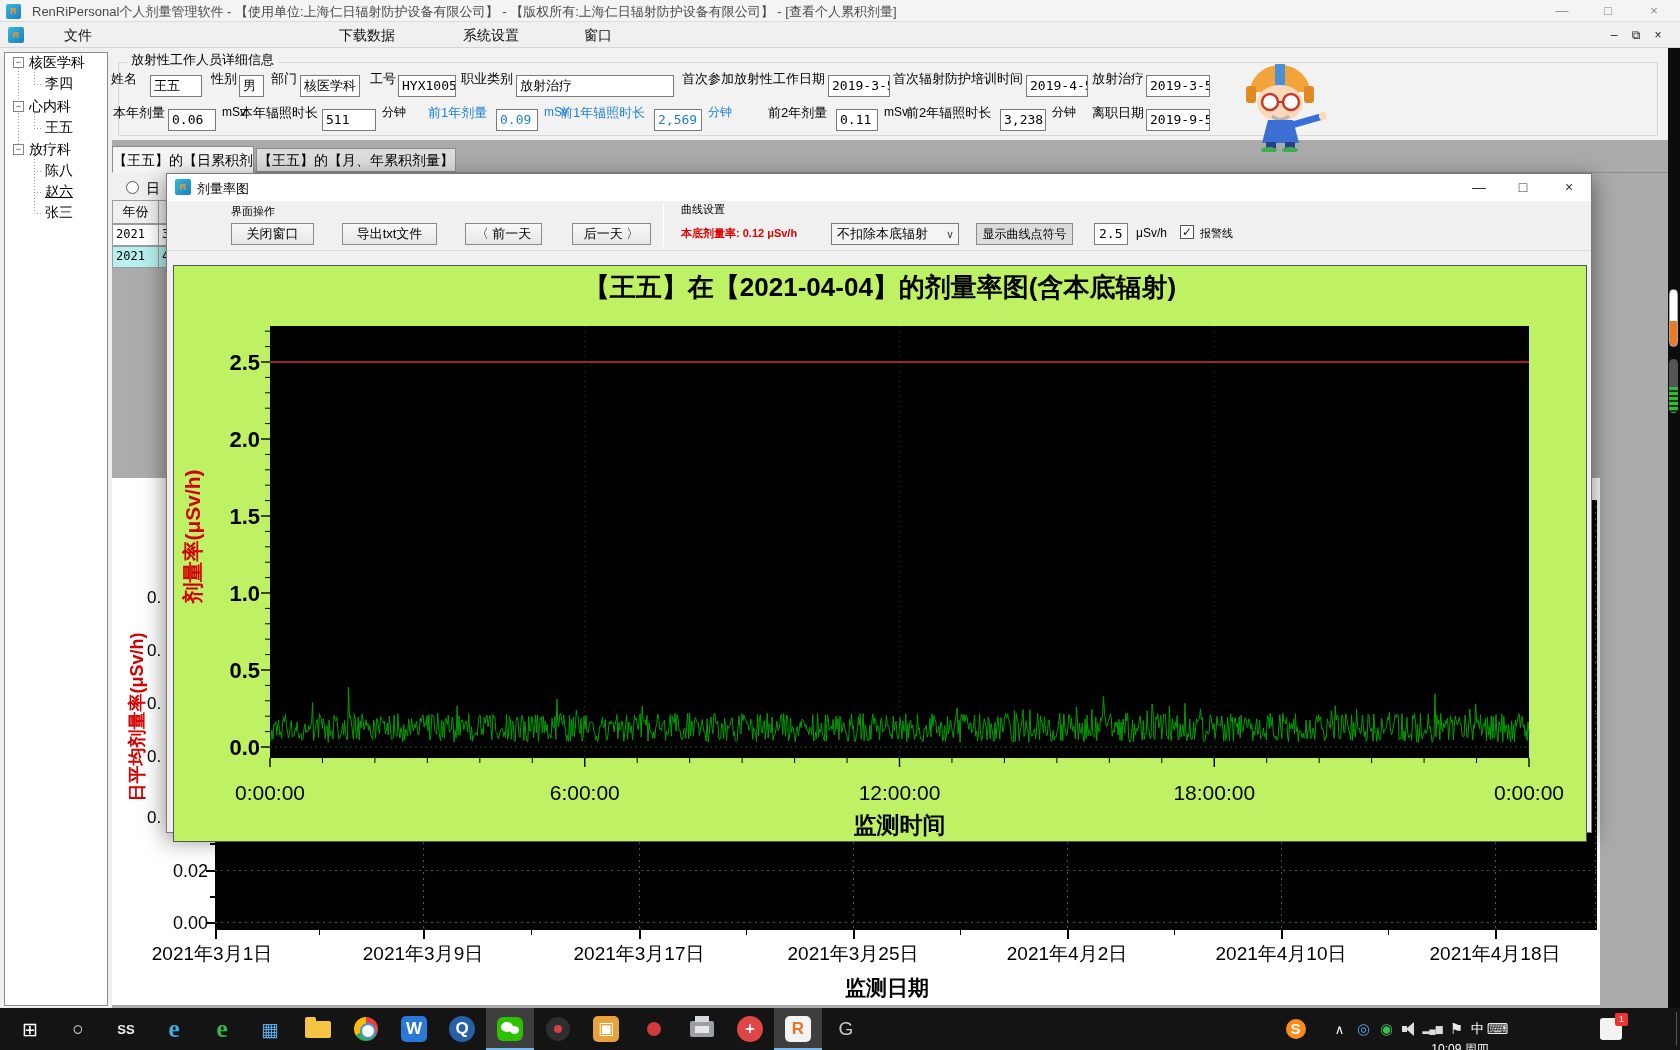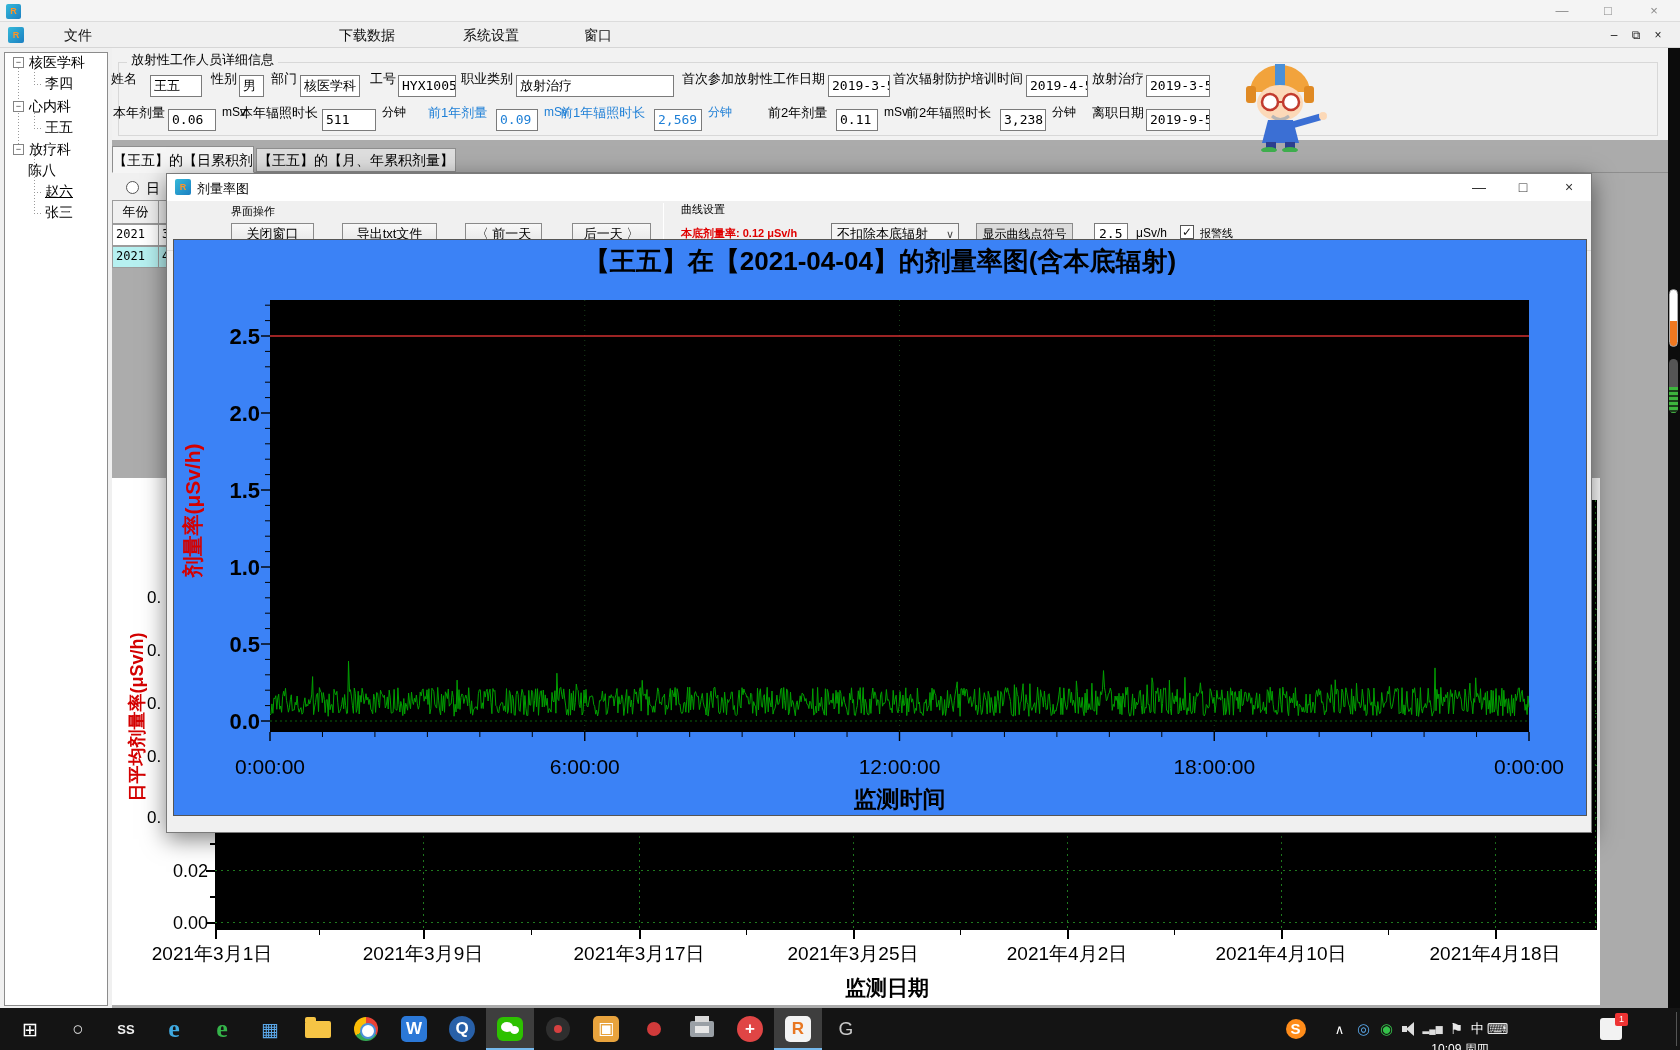--- a/index.html
+++ b/index.html
@@ -53,21 +53,21 @@
   .grp-label { position:absolute; font-size:11px; color:#000; }
   .btn { position:absolute; height:22px; border:1px solid #8a8a8a; background:linear-gradient(#f8f8f8,#e6e6e6); font-size:13px; color:#000; text-align:center; line-height:20px; }
   .btn.pressed { background:#dcdcdc; }
   .combo { position:absolute; height:22px; border:1px solid #7a7a7a; background:#f4f4f4; font-size:13px; line-height:20px; padding:0 16px 0 5px; }
   .combo .arr { position:absolute; right:4px; top:0; font-size:11px; color:#444; }
   .tbox { position:absolute; height:22px; background:#fff; border:1px solid #7a7a7a; font:13px "DejaVu Sans Mono",monospace; line-height:20px; padding:0 4px; }
   .chk { position:absolute; width:14px; height:14px; border:1px solid #555; background:#fff; font-size:12px; line-height:13px; text-align:center; color:#111; }
   .chk.checked::after { content:"✓"; }
   .red { color:#e00000; }
   .vdiv { position:absolute; width:1px; background:#cfcfcf; border-right:1px solid #fff; }
-  .chart-panel { position:absolute; left:6px; top:65px; width:1414px; height:577px; background:#3b82f6; border:1px solid #555; }
+  .chart-panel { position:absolute; left:6px; top:91px; width:1414px; height:577px; background:#bef264; border:1px solid #555; }
   .chart-title { position:absolute; left:0; top:4px; width:100%; text-align:center; font-size:26px; font-weight:bold; color:#000; }
   
   .pill { position:absolute; width:9px; border-radius:5px; z-index:40; }
   
   #taskbar { position:absolute; left:0; top:1008px; width:1680px; height:42px; background:#141414; z-index:50; }
   .tb-cell { position:absolute; top:0; width:48px; height:42px; display:flex; align-items:center; justify-content:center; }
   .tb-cell.active { background:rgba(255,255,255,.18); box-shadow:inset 0 -2px 0 #76b9ed; }
   .tray-cell { position:absolute; top:0; height:42px; display:flex; align-items:center; justify-content:center; }
   .glyph { font-size:19px; }
   .shp-folder { width:26px; height:17px; background:#f6c445; border-radius:2px; position:relative; }
@@ -92,20 +92,21 @@
 </style>
 </head>
 <body>
 
 <div id="screen">
 
   <div id="main-frame"></div>
 
   <div class="titlebar">
     <div class="applogo abs" style="left:6px;top:4px;width:15px;height:15px;font-size:9px;line-height:15px;">R</div>
+    <div class="title-text">RenRiPersonal个人剂量管理软件 - 【使用单位:上海仁日辐射防护设备有限公司】 - 【版权所有:上海仁日辐射防护设备有限公司】 - [查看个人累积剂量]</div>
     <div class="winbtn" style="left:1546px;">—</div>
     <div class="winbtn" style="left:1592px;">□</div>
     <div class="winbtn" style="left:1638px;">×</div>
   </div>
 
   <div class="menubar">
     <div class="applogo abs" style="left:8px;top:5px;width:16px;height:16px;font-size:9px;line-height:16px;">R</div>
     <div id="menu-items">
         <div class="menu-item" style="position: absolute; left: 60px;">文件</div>
         <div class="menu-item" style="position: absolute; left: 150px; margin-top: 36px;">个人辐射剂量</div>
@@ -132,21 +133,21 @@
       <div class="tree-label" style="left: 45px; top: 75px; position: absolute;">李四</div>
       <div class="tree-box" style="left: 13px; top: 101px; position: absolute;">−</div>
       <div class="tree-label" style="left: 29px; top: 98px; position: absolute;">心内科</div>
       <div class="dotv" style="left: 34px; top: 113px; height: 15px; position: absolute;"></div>
       <div class="doth" style="left: 34px; top: 128px; width: 9px; position: absolute;"></div>
       <div class="tree-label" style="left: 45px; top: 119px; position: absolute;">王五</div>
       <div class="tree-box" style="left: 13px; top: 144px; position: absolute;">−</div>
       <div class="tree-label" style="left: 29px; top: 141px; position: absolute;">放疗科</div>
       <div class="dotv" style="left: 34px; top: 156px; height: 57px; position: absolute;"></div>
       <div class="doth" style="left: 34px; top: 171px; width: 9px; position: absolute;"></div>
-      <div class="tree-label" style="left: 28px; top: 162px; position: absolute;">陈八</div>
+      <div class="tree-label" style="left: 45px; top: 162px; position: absolute;">陈八</div>
       <div class="doth" style="left: 34px; top: 192px; width: 9px; position: absolute;"></div>
       <div class="tree-label" style="left: 45px; top: 183px; position: absolute; text-decoration: underline;">赵六</div>
       <div class="doth" style="left: 34px; top: 213px; width: 9px; position: absolute;"></div>
       <div class="tree-label" style="left: 45px; top: 204px; position: absolute;">张三</div>
     </div>
 
   <div class="form-panel"></div>
   <div class="fieldset"></div>
   <div class="form-title" style="z-index:2;">放射性工作人员详细信息</div>
   <div id="form-fields" style="position:absolute;inset:0;z-index:2;">

